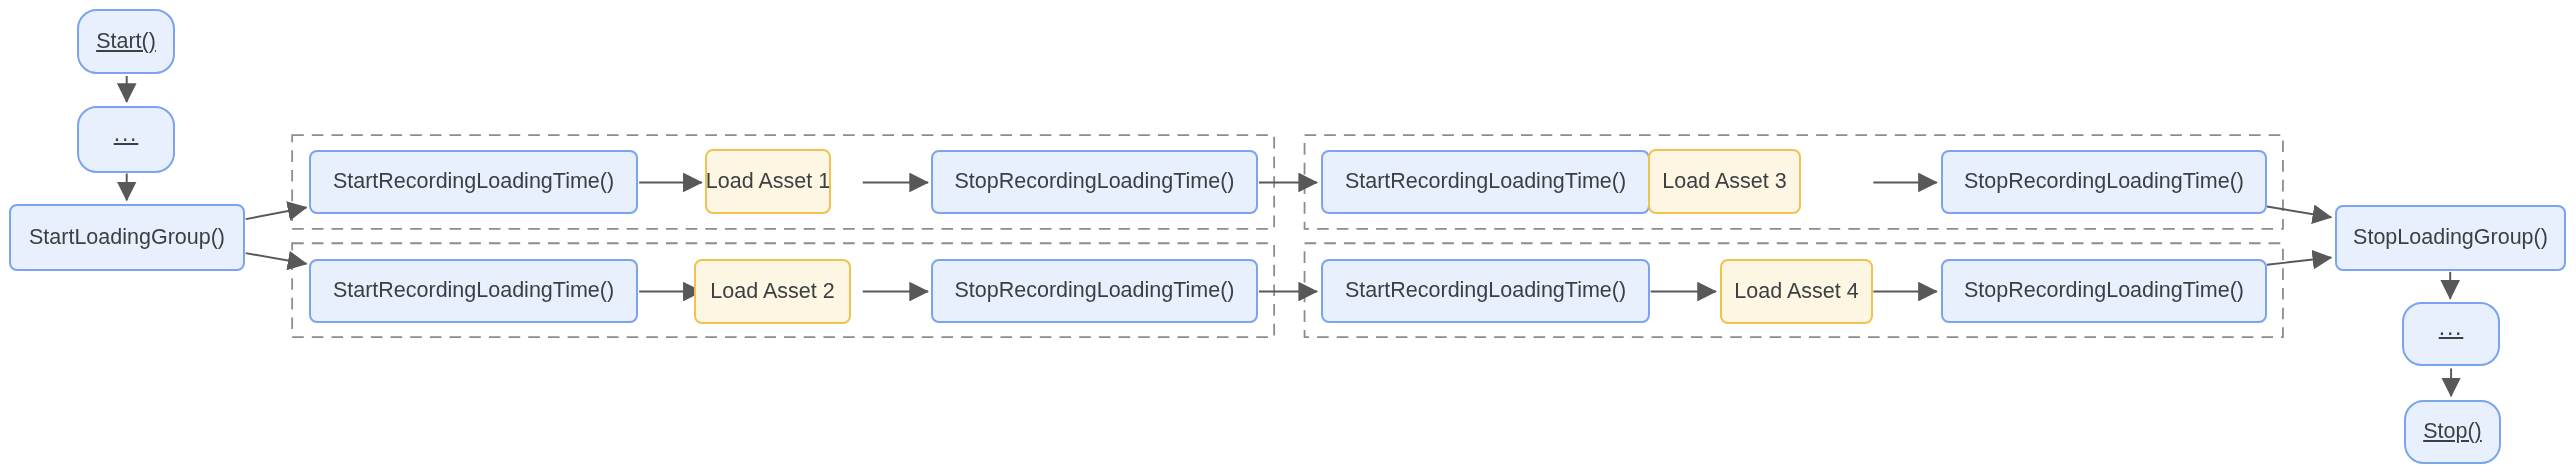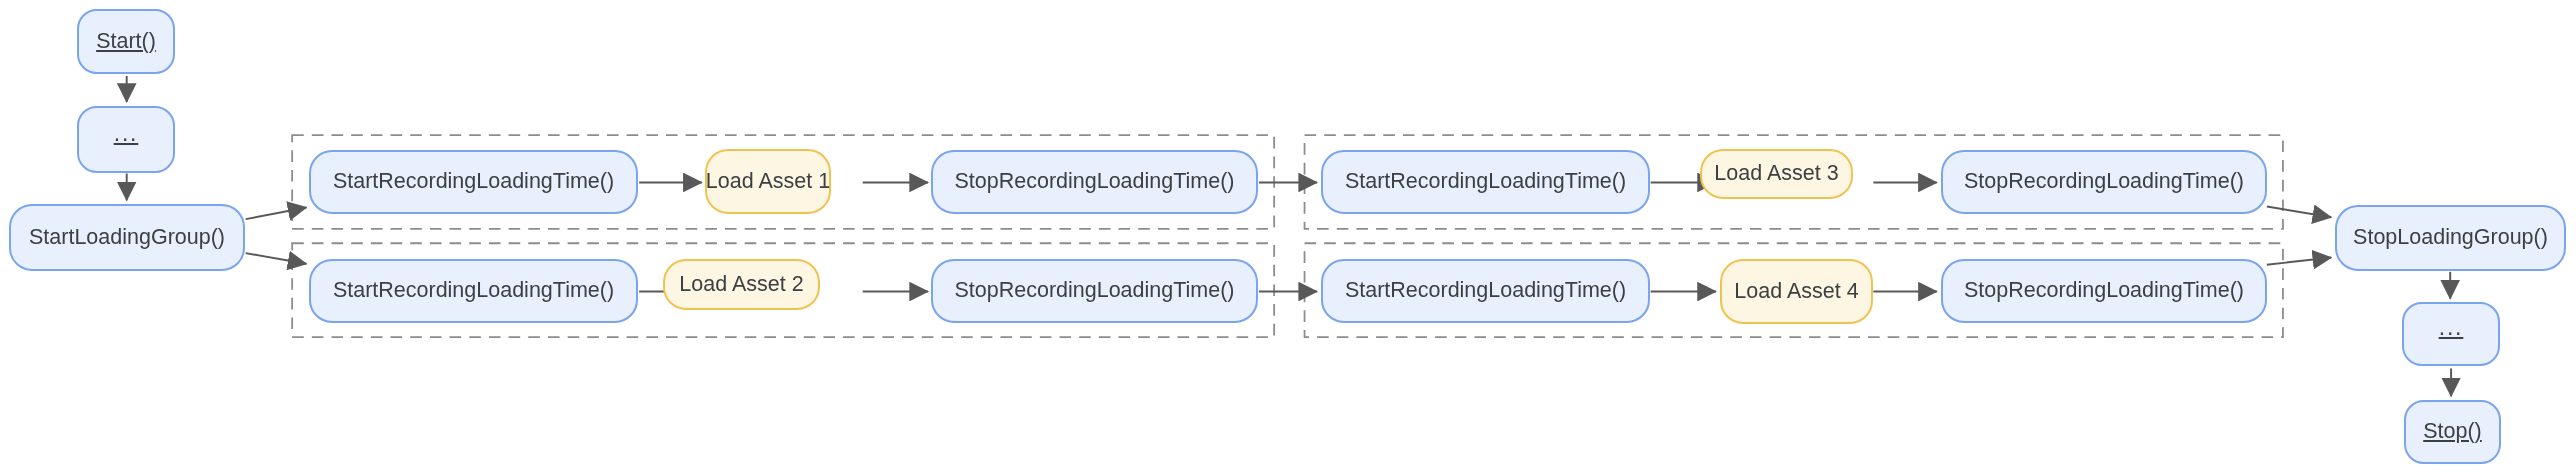--- a/index.html
+++ b/index.html
@@ -26,21 +26,21 @@
   }
   .node {
     position: absolute;
     box-sizing: border-box;
     display: flex;
     align-items: center;
     justify-content: center;
     white-space: nowrap;
     font-size: 21.5px;
     color: #3C4043;
-    border-radius: 23px;
+    border-radius: 8px;
     border: 2.2px solid #7AA3F0;
     background: #E8EFFD;
     z-index: 2;
     line-height: 1;
   }
   .node.small { border-radius: 19.7px; text-decoration: underline; }
   .node.yellow {
     background: #FDF6E2;
     border-color: #F0C350;
   }
@@ -99,25 +99,25 @@
 
   <div class="node small" style="left:77px;top:9px;width:98px;height:65px">Start()</div>
   <div class="node small ellipsis" style="left:77px;top:106px;width:98px;height:67px">...</div>
   <div class="node" style="left:9px;top:204px;width:236px;height:67px">StartLoadingGroup()</div>
 
   <div class="node" style="left:309px;top:150px;width:329px;height:64px">StartRecordingLoadingTime()</div>
   <div class="node yellow" style="left:705px;top:149px;width:126px;height:65px">Load Asset 1</div>
   <div class="node" style="left:931px;top:150px;width:327px;height:64px">StopRecordingLoadingTime()</div>
 
   <div class="node" style="left:309px;top:259px;width:329px;height:64px">StartRecordingLoadingTime()</div>
-  <div class="node yellow" style="left:663px;top:259px;width:157px;height:51px">Load Asset 2</div>
+  <div class="node yellow" style="left:694px;top:259px;width:157px;height:65px">Load Asset 2</div>
   <div class="node" style="left:931px;top:259px;width:327px;height:64px">StopRecordingLoadingTime()</div>
 
   <div class="node" style="left:1321px;top:150px;width:329px;height:64px">StartRecordingLoadingTime()</div>
-  <div class="node yellow" style="left:1700px;top:149px;width:153px;height:50px">Load Asset 3</div>
+  <div class="node yellow" style="left:1648px;top:149px;width:153px;height:65px">Load Asset 3</div>
   <div class="node" style="left:1941px;top:150px;width:326px;height:64px">StopRecordingLoadingTime()</div>
 
   <div class="node" style="left:1321px;top:259px;width:329px;height:64px">StartRecordingLoadingTime()</div>
   <div class="node yellow" style="left:1720px;top:259px;width:153px;height:65px">Load Asset 4</div>
   <div class="node" style="left:1941px;top:259px;width:326px;height:64px">StopRecordingLoadingTime()</div>
 
   <div class="node" style="left:2335px;top:205px;width:231px;height:66px">StopLoadingGroup()</div>
   <div class="node small ellipsis" style="left:2402px;top:302px;width:98px;height:64px">...</div>
   <div class="node small" style="left:2404px;top:400px;width:97px;height:64px">Stop()</div>
 

